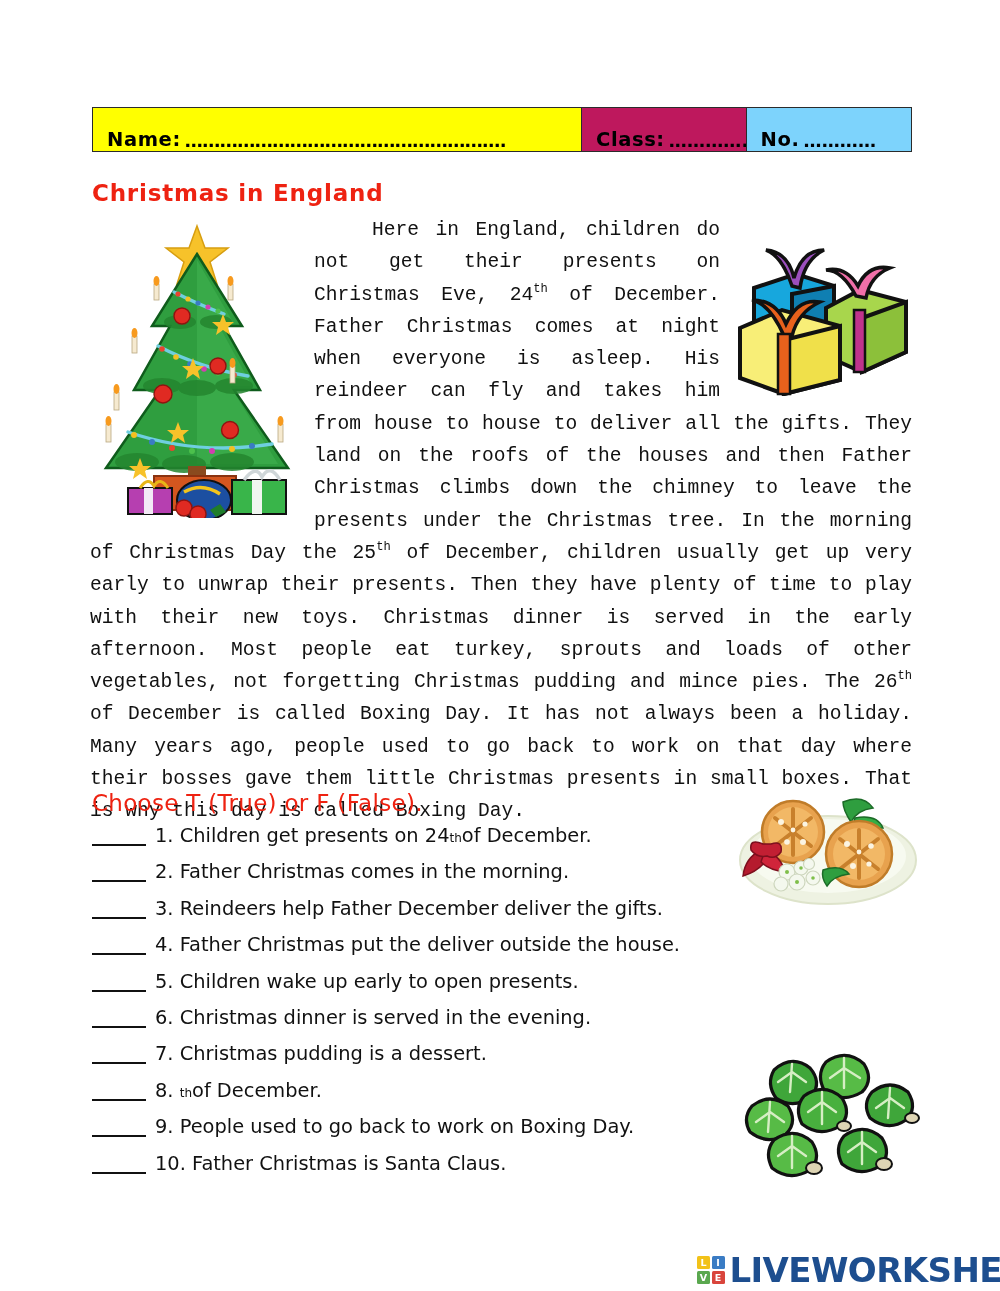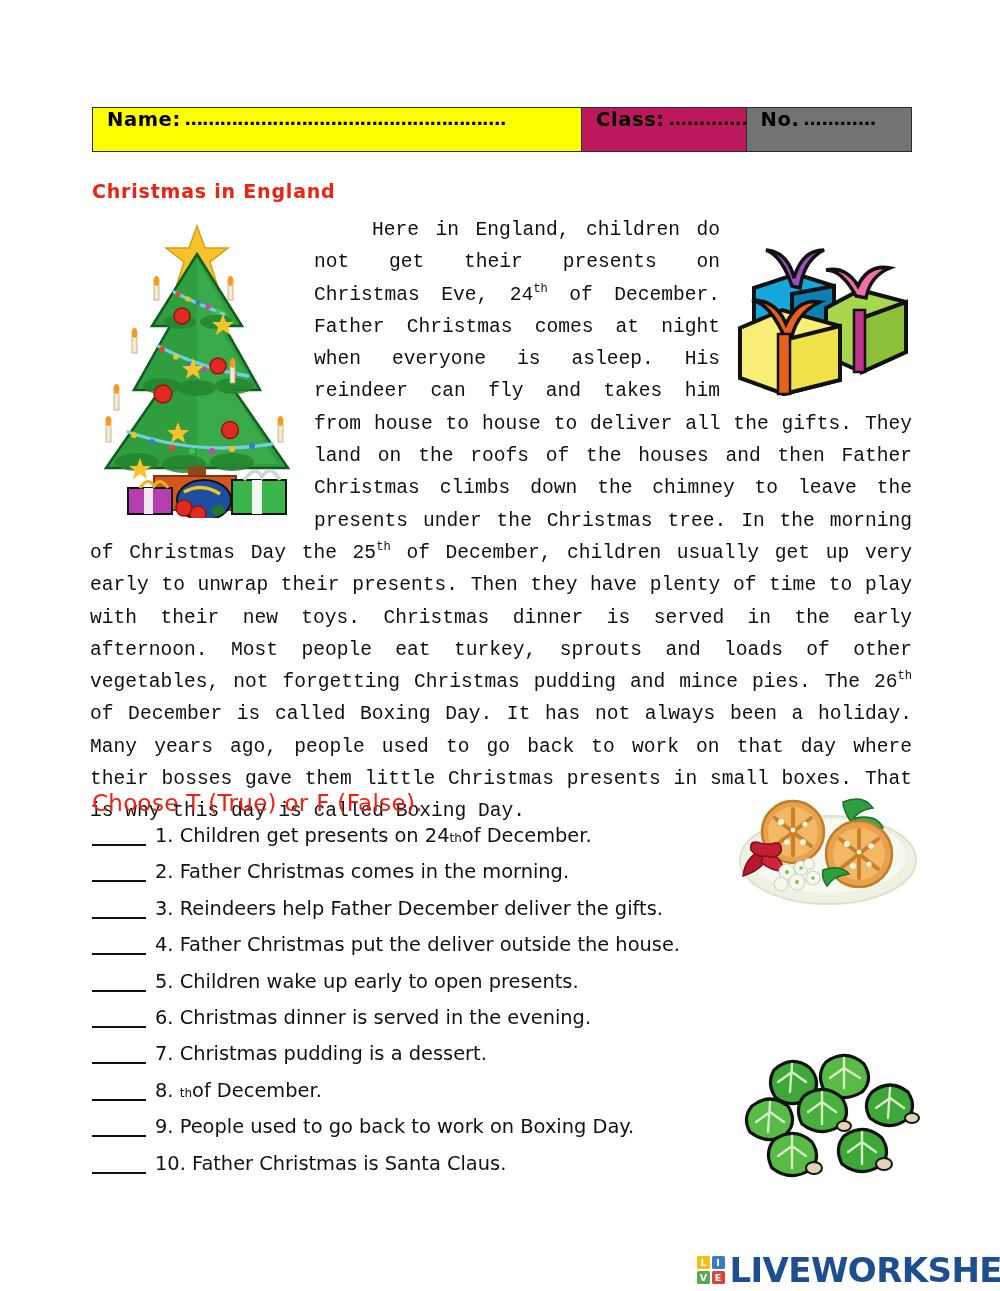--- a/index.html
+++ b/index.html
@@ -18,31 +18,31 @@
   
   .header-strip {
     position: absolute;
     left: 92px; top: 107px;
     width: 820px; height: 45px;
     display: flex;
     border: 1px solid #2b2b2b;
   }
   .hdr-cell {
     display: flex;
-    align-items: flex-start;
+    align-items: flex-end;
     height: 100%;
     border-right: 1px solid #2b2b2b;
     padding-left: 14px;
     overflow: hidden;
     white-space: nowrap;
   }
   .hdr-cell:last-child { border-right: none; }
   .hdr-name  { background: #ffff00; width: 500px; }
   .hdr-class { background: #be185d; width: 168px; }
-  .hdr-no    { background: #737373; width: 168px; }
+  .hdr-no    { background: #7dd3fc; width: 168px; }
   .hdr-label {
     font-family: "DejaVu Sans", sans-serif;
     font-weight: 700;
     font-size: 19.5px;
     letter-spacing: 0.6px;
     color: #000;
   }
   .hdr-dots {
     font-family: "DejaVu Sans", sans-serif;
     font-weight: 700;
@@ -53,21 +53,21 @@
     overflow: hidden;
   }
   .hdr-name .hdr-dots { letter-spacing: -0.5px; }
 
   
   .doc-title {
     position: absolute;
     left: 92px; top: 180px;
     font-family: "DejaVu Sans", sans-serif;
     font-weight: 700;
-    font-size: 19px;
+    font-size: 23px;
     color: #ee2211;
     letter-spacing: 0.8px;
   }
 
   
   .article {
     position: absolute;
     left: 90px; top: 214px;
     width: 822px;
     font-family: Liberation Mono, monospace;

